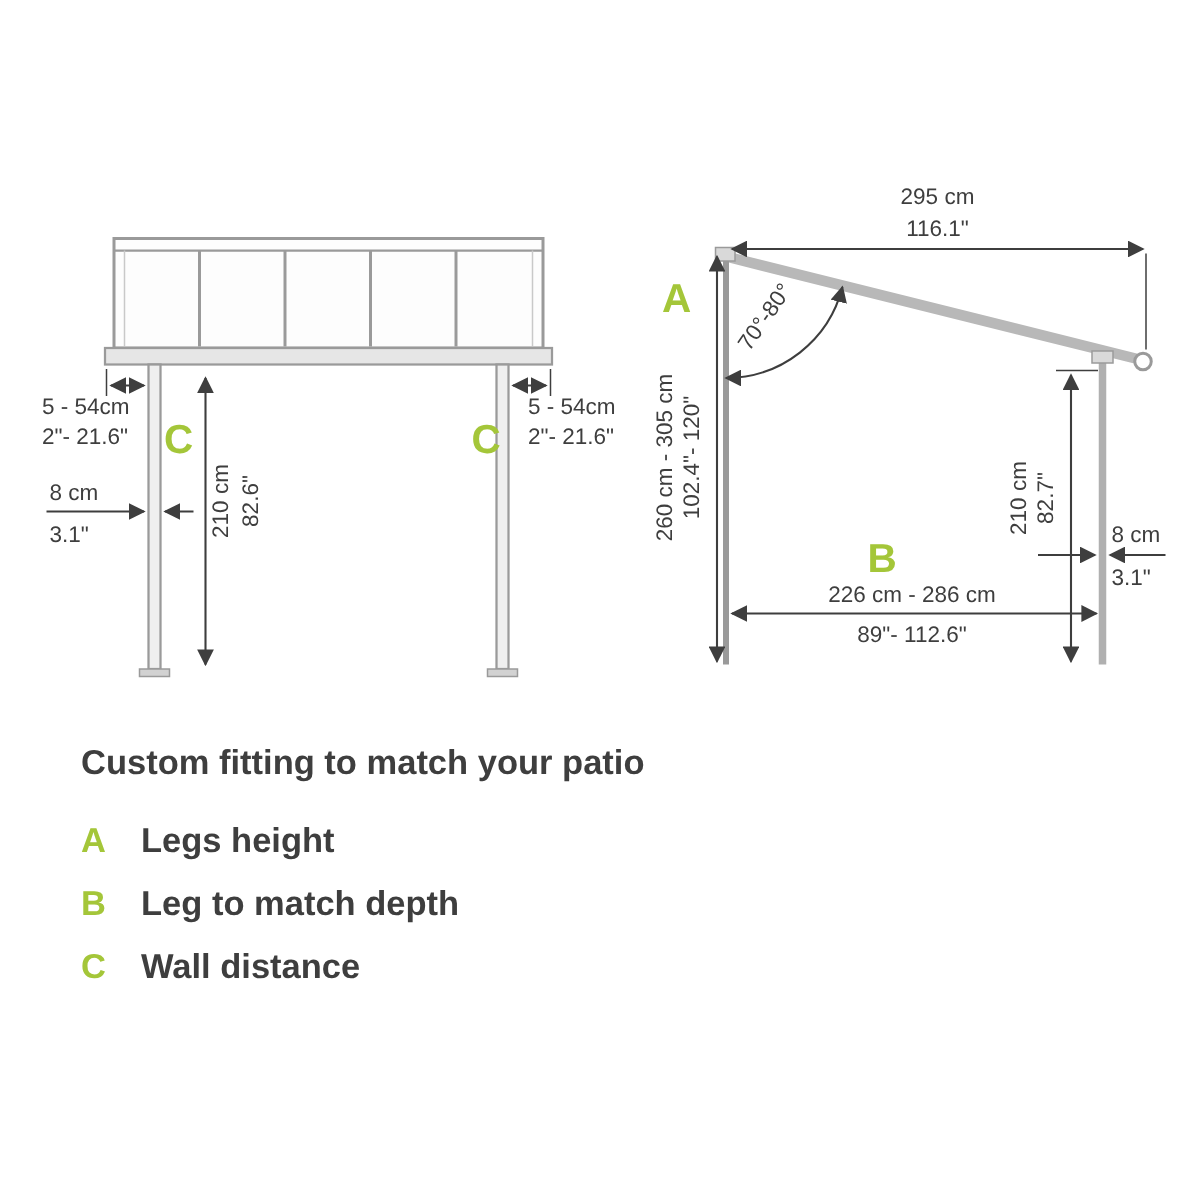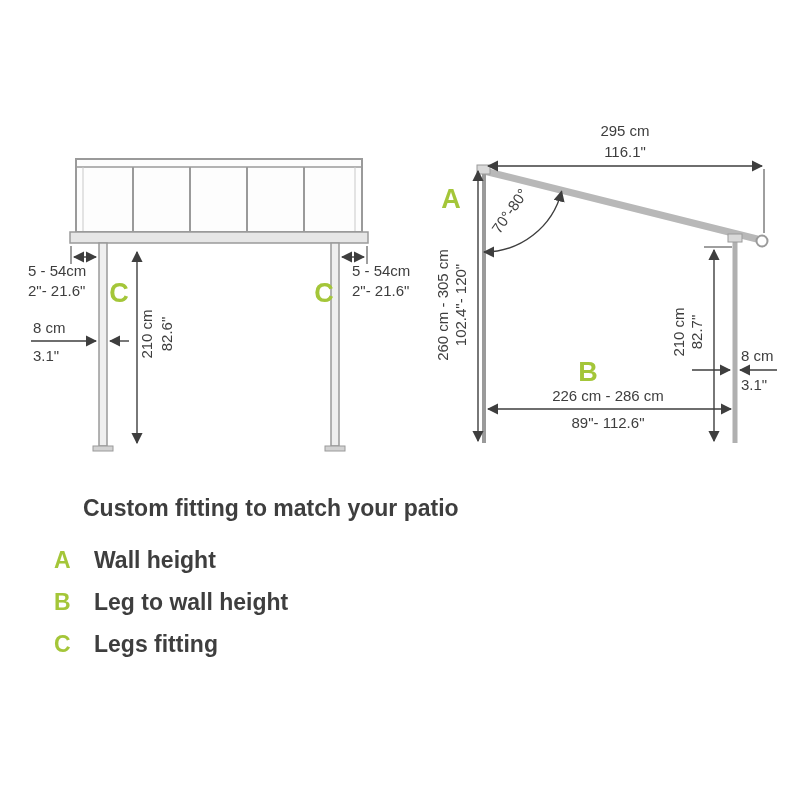--- a/index.html
+++ b/index.html
@@ -2,21 +2,21 @@
 <html><head>
 <meta charset="utf-8">
 <style>
   * { margin: 0; padding: 0; box-sizing: border-box; }
   html, body { width: 800px; height: 800px; background: #ffffff; font-family: "Liberation Sans", sans-serif; }
   .diagram-wrap { width: 800px; height: 475px; }
   svg { display: block; }
   svg text { font-family: "Liberation Sans", sans-serif; fill: #3e3e3e; font-size: 15px; }
   svg text.key-letter { fill: #a4c639; font-weight: bold; font-size: 27px; }
   .legend { padding: 18px 0 0 54px; color: #3e3e3e; }
-  .legend-title { font-size: 23px; font-weight: bold; line-height: 1.32; max-width: 620px; margin-bottom: 24px; margin-left: 29px; }
+  .legend-title { font-size: 23px; font-weight: bold; line-height: 1.32; max-width: 620px; margin-bottom: 24px; }
   .legend-item { display: flex; align-items: baseline; gap: 14px; margin-top: 15px; font-size: 23px; font-weight: bold; }
   .legend-key { color: #a4c639; width: 26px; }
 </style>
 </head>
 <body>
 
 <div class="diagram-wrap">
 <svg width="800" height="475" viewBox="0 0 800 475">
   <defs>
     <marker id="ah" viewBox="0 0 10 10" refX="9" refY="5" markerWidth="8" markerHeight="8" orient="auto-start-reverse">
@@ -97,23 +97,23 @@
   <text x="608" y="428" text-anchor="middle">89"- 112.6"</text>
 </svg>
 </div>
 
 <div class="legend">
   <div class="legend-title">
     <div>Custom fitting to match your patio</div>
   </div>
   <div class="legend-item">
     <span class="legend-key">A</span>
-    <span>Wall height</span>
+    <span>Legs height</span>
   </div>
   <div class="legend-item">
     <span class="legend-key">B</span>
-    <span>Leg to wall height</span>
+    <span>Leg to match depth</span>
   </div>
   <div class="legend-item">
     <span class="legend-key">C</span>
-    <span>Legs fitting</span>
+    <span>Wall distance</span>
   </div>
 </div>
 
 </body></html>

